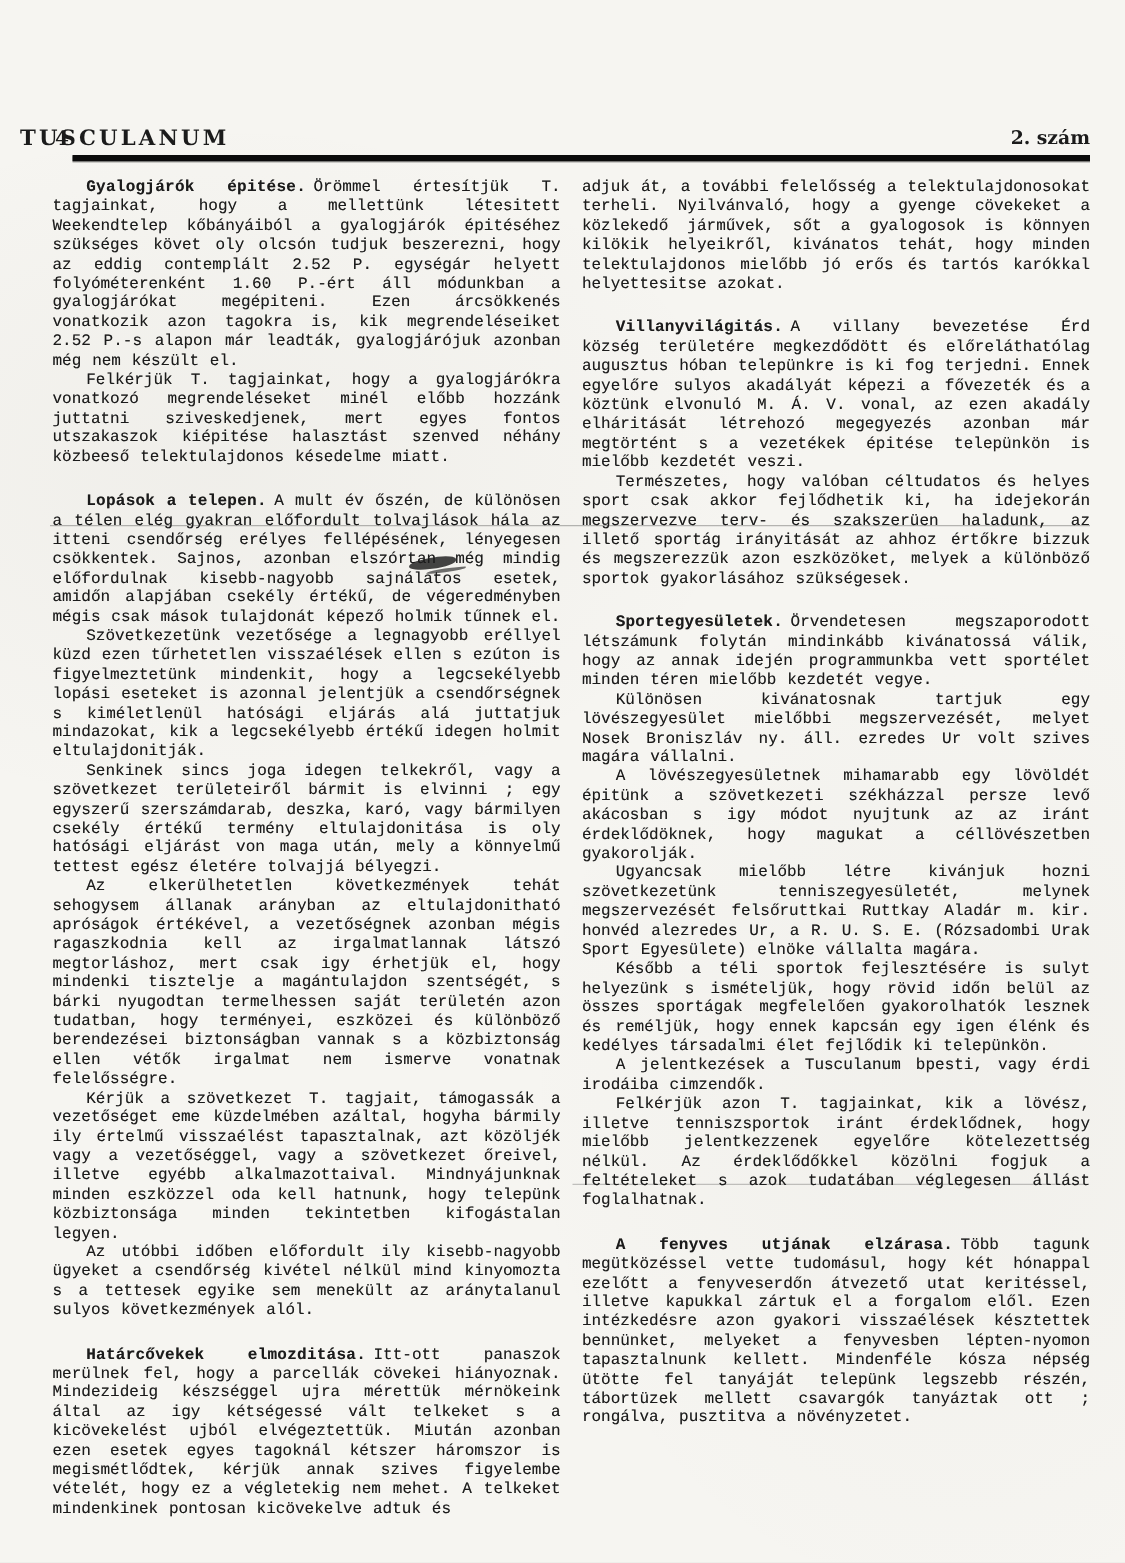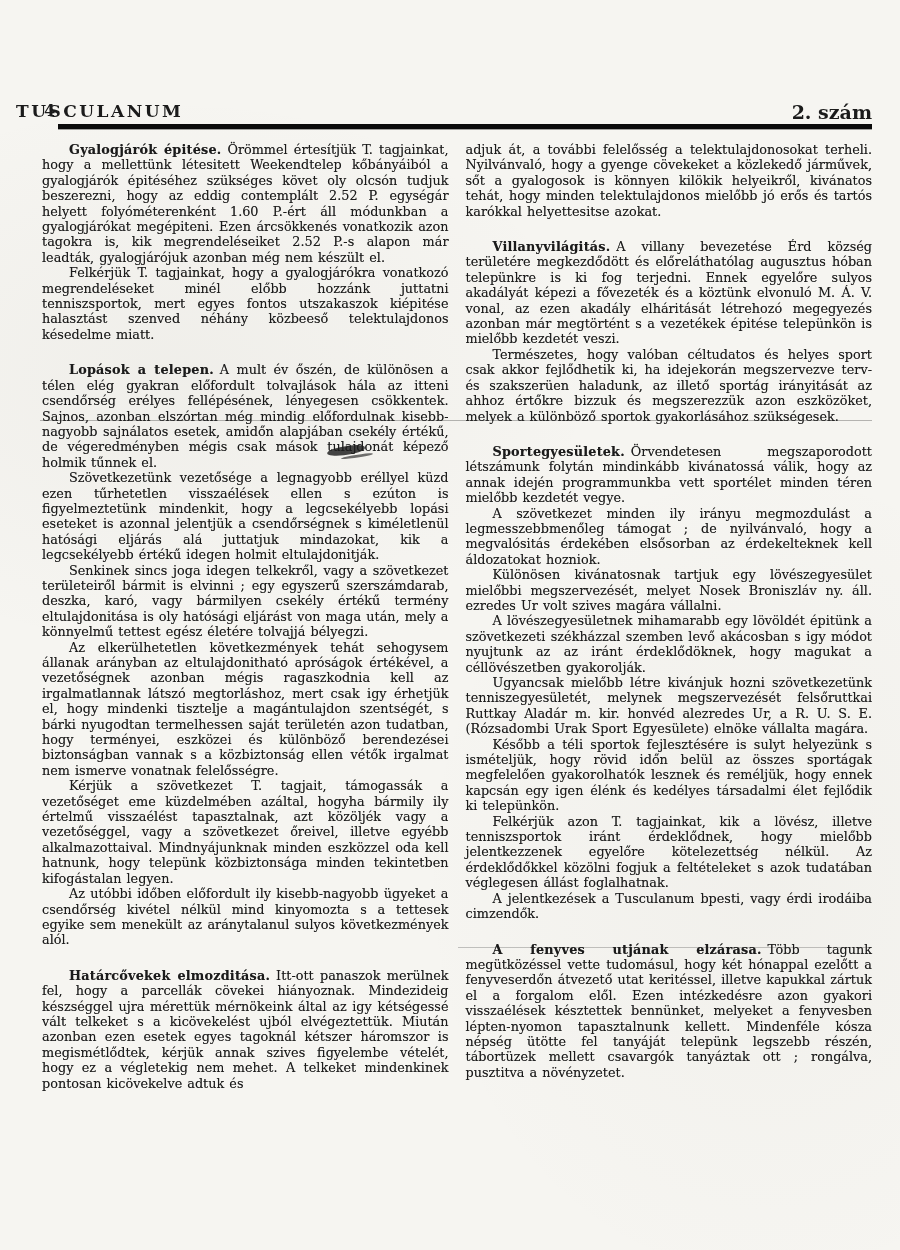--- a/index.html
+++ b/index.html
@@ -9,24 +9,24 @@
     background-image:
       radial-gradient(ellipse 600px 400px at 20% 30%, rgba(120,115,100,0.05), transparent 70%),
       radial-gradient(ellipse 500px 600px at 85% 70%, rgba(120,115,100,0.04), transparent 70%);
     color:#1b1b1b;
     font-family:"DejaVu Serif", serif;
     overflow:hidden;
   }
   .masthead span{position:absolute;font-weight:bold;}
   .pgnum{left:44px;top:101px;font-size:16px;}
   .title{left:16px;right:0;top:101px;font-size:17px;letter-spacing:2.5px;}
-  .issue{right:28px;top:101px;font-size:19px;}
+  .issue{right:28px;top:101px;font-size:15px;}
   .rule{position:absolute;left:58px;top:124px;width:814px;height:5px;background:#0b0b0b;
         box-shadow:0 1px 0 rgba(0,0,0,0.35);}
-  .columns{position:absolute;top:142px;left:42px;right:28px;display:flex;gap:17px;}
+  .columns{position:absolute;top:142px;left:42px;right:28px;display:flex;gap:17px;font-family:Liberation Mono, monospace;}
   .col{flex:1;min-width:0;}
   .para{
     margin:0;text-align:justify;text-indent:27px;
     font-size:12.8px;line-height:15.4px;word-spacing:1px;
     text-shadow:0 0 0.4px rgba(20,20,20,0.45);
   }
   .para.start{margin-top:20px;}
   .col .para:first-child{margin-top:0;}
   .para.cont{text-indent:0;}
   .h{font-weight:bold;padding-right:6px;letter-spacing:0.2px;}
@@ -49,42 +49,41 @@
     <span class="pgnum">4</span>
     <span class="title">TUSCULANUM</span>
     <span class="issue">2. szám</span>
   </div>
   <div class="rule"></div>
 
   <div class="columns">
 
     <div class="col">
       <p class="para start"><span class="h">Gyalogjárók épitése.</span><span>Örömmel értesítjük T. tagjainkat, hogy a mellettünk létesitett Weekendtelep kőbányáiból a gyalogjárók épitéséhez szükséges követ oly olcsón tudjuk beszerezni, hogy az eddig contemplált 2.52 P. egységár helyett folyóméterenként 1.60 P.-ért áll módunkban a gyalogjárókat megépiteni. Ezen árcsökkenés vonatkozik azon tagokra is, kik megrendeléseiket 2.52 P.-s alapon már leadták, gyalogjárójuk azonban még nem készült el.</span></p>
-      <p class="para"><span>Felkérjük T. tagjainkat, hogy a gyalogjárókra vonatkozó megrendeléseket minél előbb hozzánk juttatni tenniszsportok, mert egyes fontos utszakaszok kiépitése halasztást szenved néhány közbeeső telektulajdonos késedelme miatt.</span></p>
+      <p class="para"><span>Felkérjük T. tagjainkat, hogy a gyalogjárókra vonatkozó megrendeléseket minél előbb hozzánk juttatni sziveskedjenek, mert egyes fontos utszakaszok kiépitése halasztást szenved néhány közbeeső telektulajdonos késedelme miatt.</span></p>
       <p class="para start"><span class="h">Lopások a telepen.</span><span>A mult év őszén, de különösen a télen elég gyakran előfordult tolvajlások hála az itteni csendőrség erélyes fellépésének, lényegesen csökkentek. Sajnos, azonban elszórtan még mindig előfordulnak kisebb-nagyobb sajnálatos esetek, amidőn alapjában csekély értékű, de végeredményben mégis csak mások tulajdonát képező holmik tűnnek el.</span></p>
       <p class="para"><span>Szövetkezetünk vezetősége a legnagyobb eréllyel küzd ezen tűrhetetlen visszaélések ellen s ezúton is figyelmeztetünk mindenkit, hogy a legcsekélyebb lopási eseteket is azonnal jelentjük a csendőrségnek s kiméletlenül hatósági eljárás alá juttatjuk mindazokat, kik a legcsekélyebb értékű idegen holmit eltulajdonitják.</span></p>
       <p class="para"><span>Senkinek sincs joga idegen telkekről, vagy a szövetkezet területeiről bármit is elvinni ; egy egyszerű szerszámdarab, deszka, karó, vagy bármilyen csekély értékű termény eltulajdonitása is oly hatósági eljárást von maga után, mely a könnyelmű tettest egész életére tolvajjá bélyegzi.</span></p>
       <p class="para"><span>Az elkerülhetetlen következmények tehát sehogysem állanak arányban az eltulajdonitható apróságok értékével, a vezetőségnek azonban mégis ragaszkodnia kell az irgalmatlannak látszó megtorláshoz, mert csak igy érhetjük el, hogy mindenki tisztelje a magántulajdon szentségét, s bárki nyugodtan termelhessen saját területén azon tudatban, hogy terményei, eszközei és különböző berendezései biztonságban vannak s a közbiztonság ellen vétők irgalmat nem ismerve vonatnak felelősségre.</span></p>
       <p class="para"><span>Kérjük a szövetkezet T. tagjait, támogassák a vezetőséget eme küzdelmében azáltal, hogyha bármily ily értelmű visszaélést tapasztalnak, azt közöljék vagy a vezetőséggel, vagy a szövetkezet őreivel, illetve egyébb alkalmazottaival. Mindnyájunknak minden eszközzel oda kell hatnunk, hogy telepünk közbiztonsága minden tekintetben kifogástalan legyen.</span></p>
       <p class="para"><span>Az utóbbi időben előfordult ily kisebb-nagyobb ügyeket a csendőrség kivétel nélkül mind kinyomozta s a tettesek egyike sem menekült az aránytalanul sulyos következmények alól.</span></p>
       <p class="para start"><span class="h">Határcővekek elmozditása.</span><span>Itt-ott panaszok merülnek fel, hogy a parcellák cövekei hiányoznak. Mindezideig készséggel ujra mérettük mérnökeink által az igy kétségessé vált telkeket s a kicövekelést ujból elvégeztettük. Miután azonban ezen esetek egyes tagoknál kétszer háromszor is megismétlődtek, kérjük annak szives figyelembe vételét, hogy ez a végletekig nem mehet. A telkeket mindenkinek pontosan kicövekelve adtuk és</span></p>
     </div>
 
     <div class="col">
       <p class="para cont"><span>adjuk át, a további felelősség a telektulajdonosokat terheli. Nyilvánvaló, hogy a gyenge cövekeket a közlekedő járművek, sőt a gyalogosok is könnyen kilökik helyeikről, kivánatos tehát, hogy minden telektulajdonos mielőbb jó erős és tartós karókkal helyettesitse azokat.</span></p>
       <p class="para start"><span class="h">Villanyvilágitás.</span><span>A villany bevezetése Érd község területére megkezdődött és előreláthatólag augusztus hóban telepünkre is ki fog terjedni. Ennek egyelőre sulyos akadályát képezi a fővezeték és a köztünk elvonuló M. Á. V. vonal, az ezen akadály elháritását létrehozó megegyezés azonban már megtörtént s a vezetékek épitése telepünkön is mielőbb kezdetét veszi.</span></p>
       <p class="para"><span>Természetes, hogy valóban céltudatos és helyes sport csak akkor fejlődhetik ki, ha idejekorán megszervezve terv- és szakszerüen haladunk, az illető sportág irányitását az ahhoz értőkre bizzuk és megszerezzük azon eszközöket, melyek a különböző sportok gyakorlásához szükségesek.</span></p>
       <p class="para start"><span class="h">Sportegyesületek.</span><span>Örvendetesen megszaporodott létszámunk folytán mindinkább kivánatossá válik, hogy az annak idején programmunkba vett sportélet minden téren mielőbb kezdetét vegye.</span></p>
-      <p class="para"><span>A szövetkezet minden ily irányu megmozdulást a legmesszebbmenőleg támogat ; de nyilvánvaló, hogy a megvalósitás érdekében elsősorban az érdekelteknek kell áldozatokat hozniok.</span></p>
       <p class="para"><span>Különösen kivánatosnak tartjuk egy lövészegyesület mielőbbi megszervezését, melyet Nosek Broniszláv ny. áll. ezredes Ur volt szives magára vállalni.</span></p>
-      <p class="para"><span>A lövészegyesületnek mihamarabb egy lövöldét épitünk a szövetkezeti székházzal szemben levő akácosban s igy módot nyujtunk az az iránt érdeklődöknek, hogy magukat a céllövészetben gyakorolják.</span></p>
+      <p class="para"><span>A lövészegyesületnek mihamarabb egy lövöldét épitünk a szövetkezeti székházzal persze levő akácosban s igy módot nyujtunk az az iránt érdeklődöknek, hogy magukat a céllövészetben gyakorolják.</span></p>
       <p class="para"><span>Ugyancsak mielőbb létre kivánjuk hozni szövetkezetünk tenniszegyesületét, melynek megszervezését felsőruttkai Ruttkay Aladár m. kir. honvéd alezredes Ur, a R. U. S. E. (Rózsadombi Urak Sport Egyesülete) elnöke vállalta magára.</span></p>
       <p class="para"><span>Később a téli sportok fejlesztésére is sulyt helyezünk s ismételjük, hogy rövid időn belül az összes sportágak megfelelően gyakorolhatók lesznek és reméljük, hogy ennek kapcsán egy igen élénk és kedélyes társadalmi élet fejlődik ki telepünkön.</span></p>
+      <p class="para"><span>A jelentkezések a Tusculanum bpesti, vagy érdi irodáiba cimzendők.</span></p>
       <p class="para"><span>Felkérjük azon T. tagjainkat, kik a lövész, illetve tenniszsportok iránt érdeklődnek, hogy mielőbb jelentkezzenek egyelőre kötelezettség nélkül. Az érdeklődőkkel közölni fogjuk a feltételeket s azok tudatában véglegesen állást foglalhatnak.</span></p>
-      <p class="para"><span>A jelentkezések a Tusculanum bpesti, vagy érdi irodáiba cimzendők.</span></p>
       <p class="para start"><span class="h">A fenyves utjának elzárasa.</span><span>Több tagunk megütközéssel vette tudomásul, hogy két hónappal ezelőtt a fenyveserdőn átvezető utat keritéssel, illetve kapukkal zártuk el a forgalom elől. Ezen intézkedésre azon gyakori visszaélések késztettek bennünket, melyeket a fenyvesben lépten-nyomon tapasztalnunk kellett. Mindenféle kósza népség ütötte fel tanyáját telepünk legszebb részén, tábortüzek mellett csavargók tanyáztak ott ; rongálva, pusztitva a növényzetet.</span></p>
     </div>
 
   </div>
 
   <div class="crease crease-1"></div>
   <div class="crease crease-2"></div>
   <div class="smudge"></div>
 
 </div>

